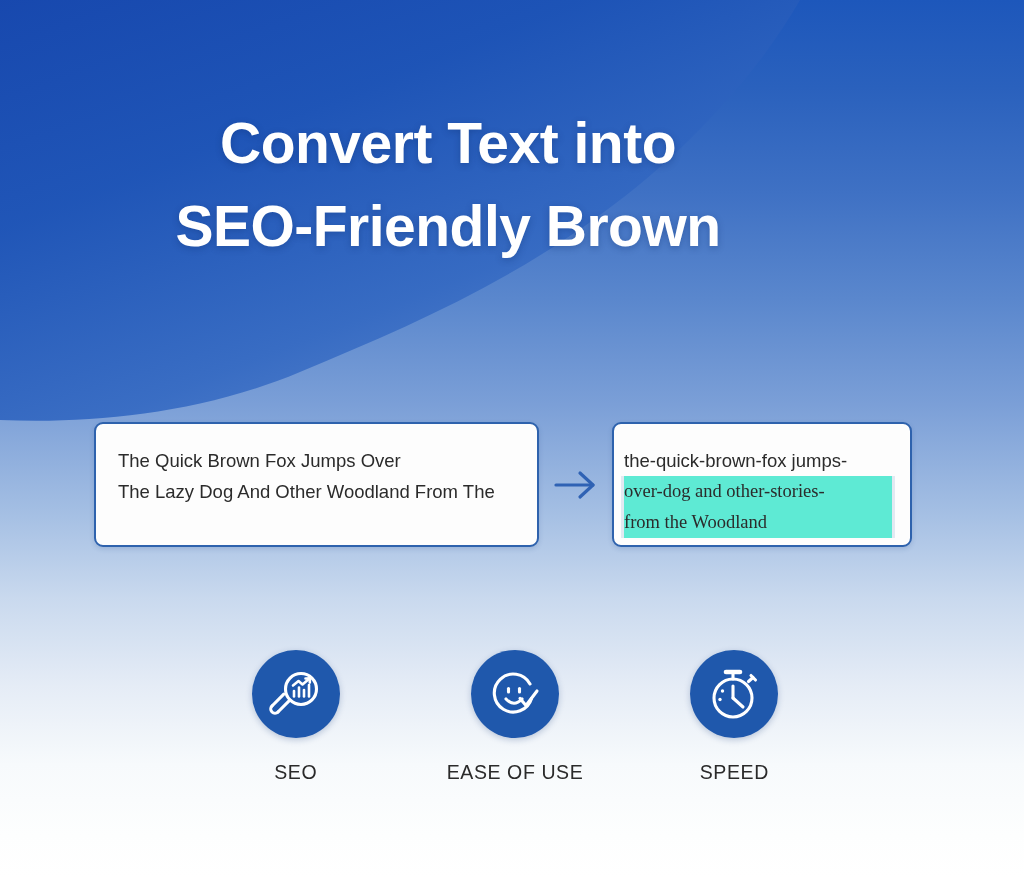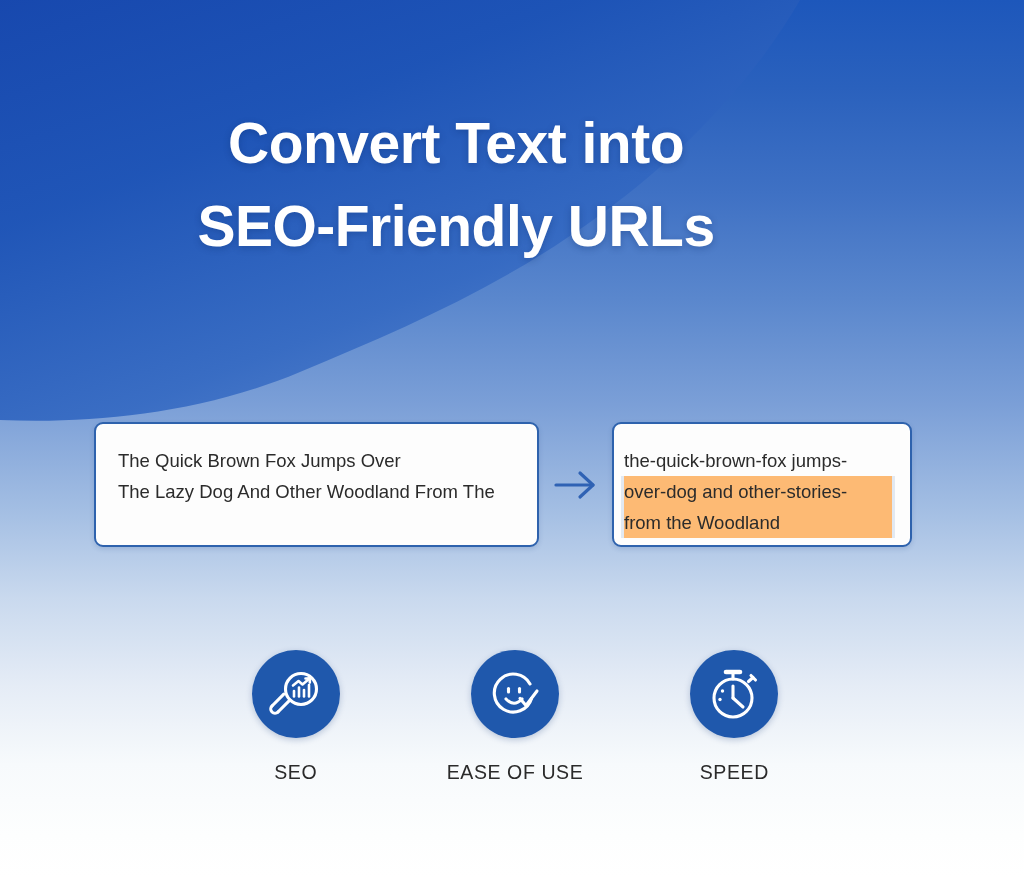--- a/index.html
+++ b/index.html
@@ -47,21 +47,21 @@
   #blob-layer svg {
     display: block;
     width: 1024px;
     height: 879px;
   }
 
   
   #headline {
     position: absolute;
     top: 64px;
-    left: 12px;
+    left: 4px;
     width: 888px;
     text-align: center;
     color: #ffffff;
     font-weight: bold;
     font-size: 57px;
     line-height: 83px;
     letter-spacing: -0.5px;
     text-shadow: 0 2px 7px rgba(10, 40, 100, 0.30);
     user-select: none;
   }
@@ -99,22 +99,23 @@
   #output-card {
     width: 300px;
     height: 125px;
     padding-left: 10px;
   }
   .card-line {
     display: block;
     white-space: nowrap;
   }
   .card-line.highlight {
-    background: #fdba74;
+    background: #5eead4;
     box-shadow: -3px 0 0 #e2e9f2, 3px 0 0 #e2e9f2;
+    font-family: Liberation Serif, serif;
   }
 
   #arrow-wrap {
     width: 73px;
     height: 125px;
     display: flex;
     align-items: center;
     justify-content: center;
   }
   #arrow-wrap svg {
@@ -173,21 +174,21 @@
           <stop offset="70%" stop-color="#3469c2"></stop>
           <stop offset="100%" stop-color="#5c88d0"></stop>
         </linearGradient>
       </defs>
       <path d="M 0,0 L 800,0 C 760,70 690,150 600,215 C 500,288 400,330 300,372 C 200,414 90,424 0,420 Z" fill="url(#blobGrad)" opacity="0.92"></path>
     </svg>
   </div>
 
   <h1 id="headline">
     <span class="hl-line">Convert Text into</span>
-    <span class="hl-line">SEO-Friendly URLs</span>
+    <span class="hl-line">SEO-Friendly Brown</span>
   </h1>
 
   <div id="convert-row">
 
     <div class="text-card" id="input-card">
       <span class="card-line">The Quick Brown Fox Jumps Over</span>
       <span class="card-line">The Lazy Dog And Other Woodland From The</span>
     </div>
 
     <div id="arrow-wrap">

